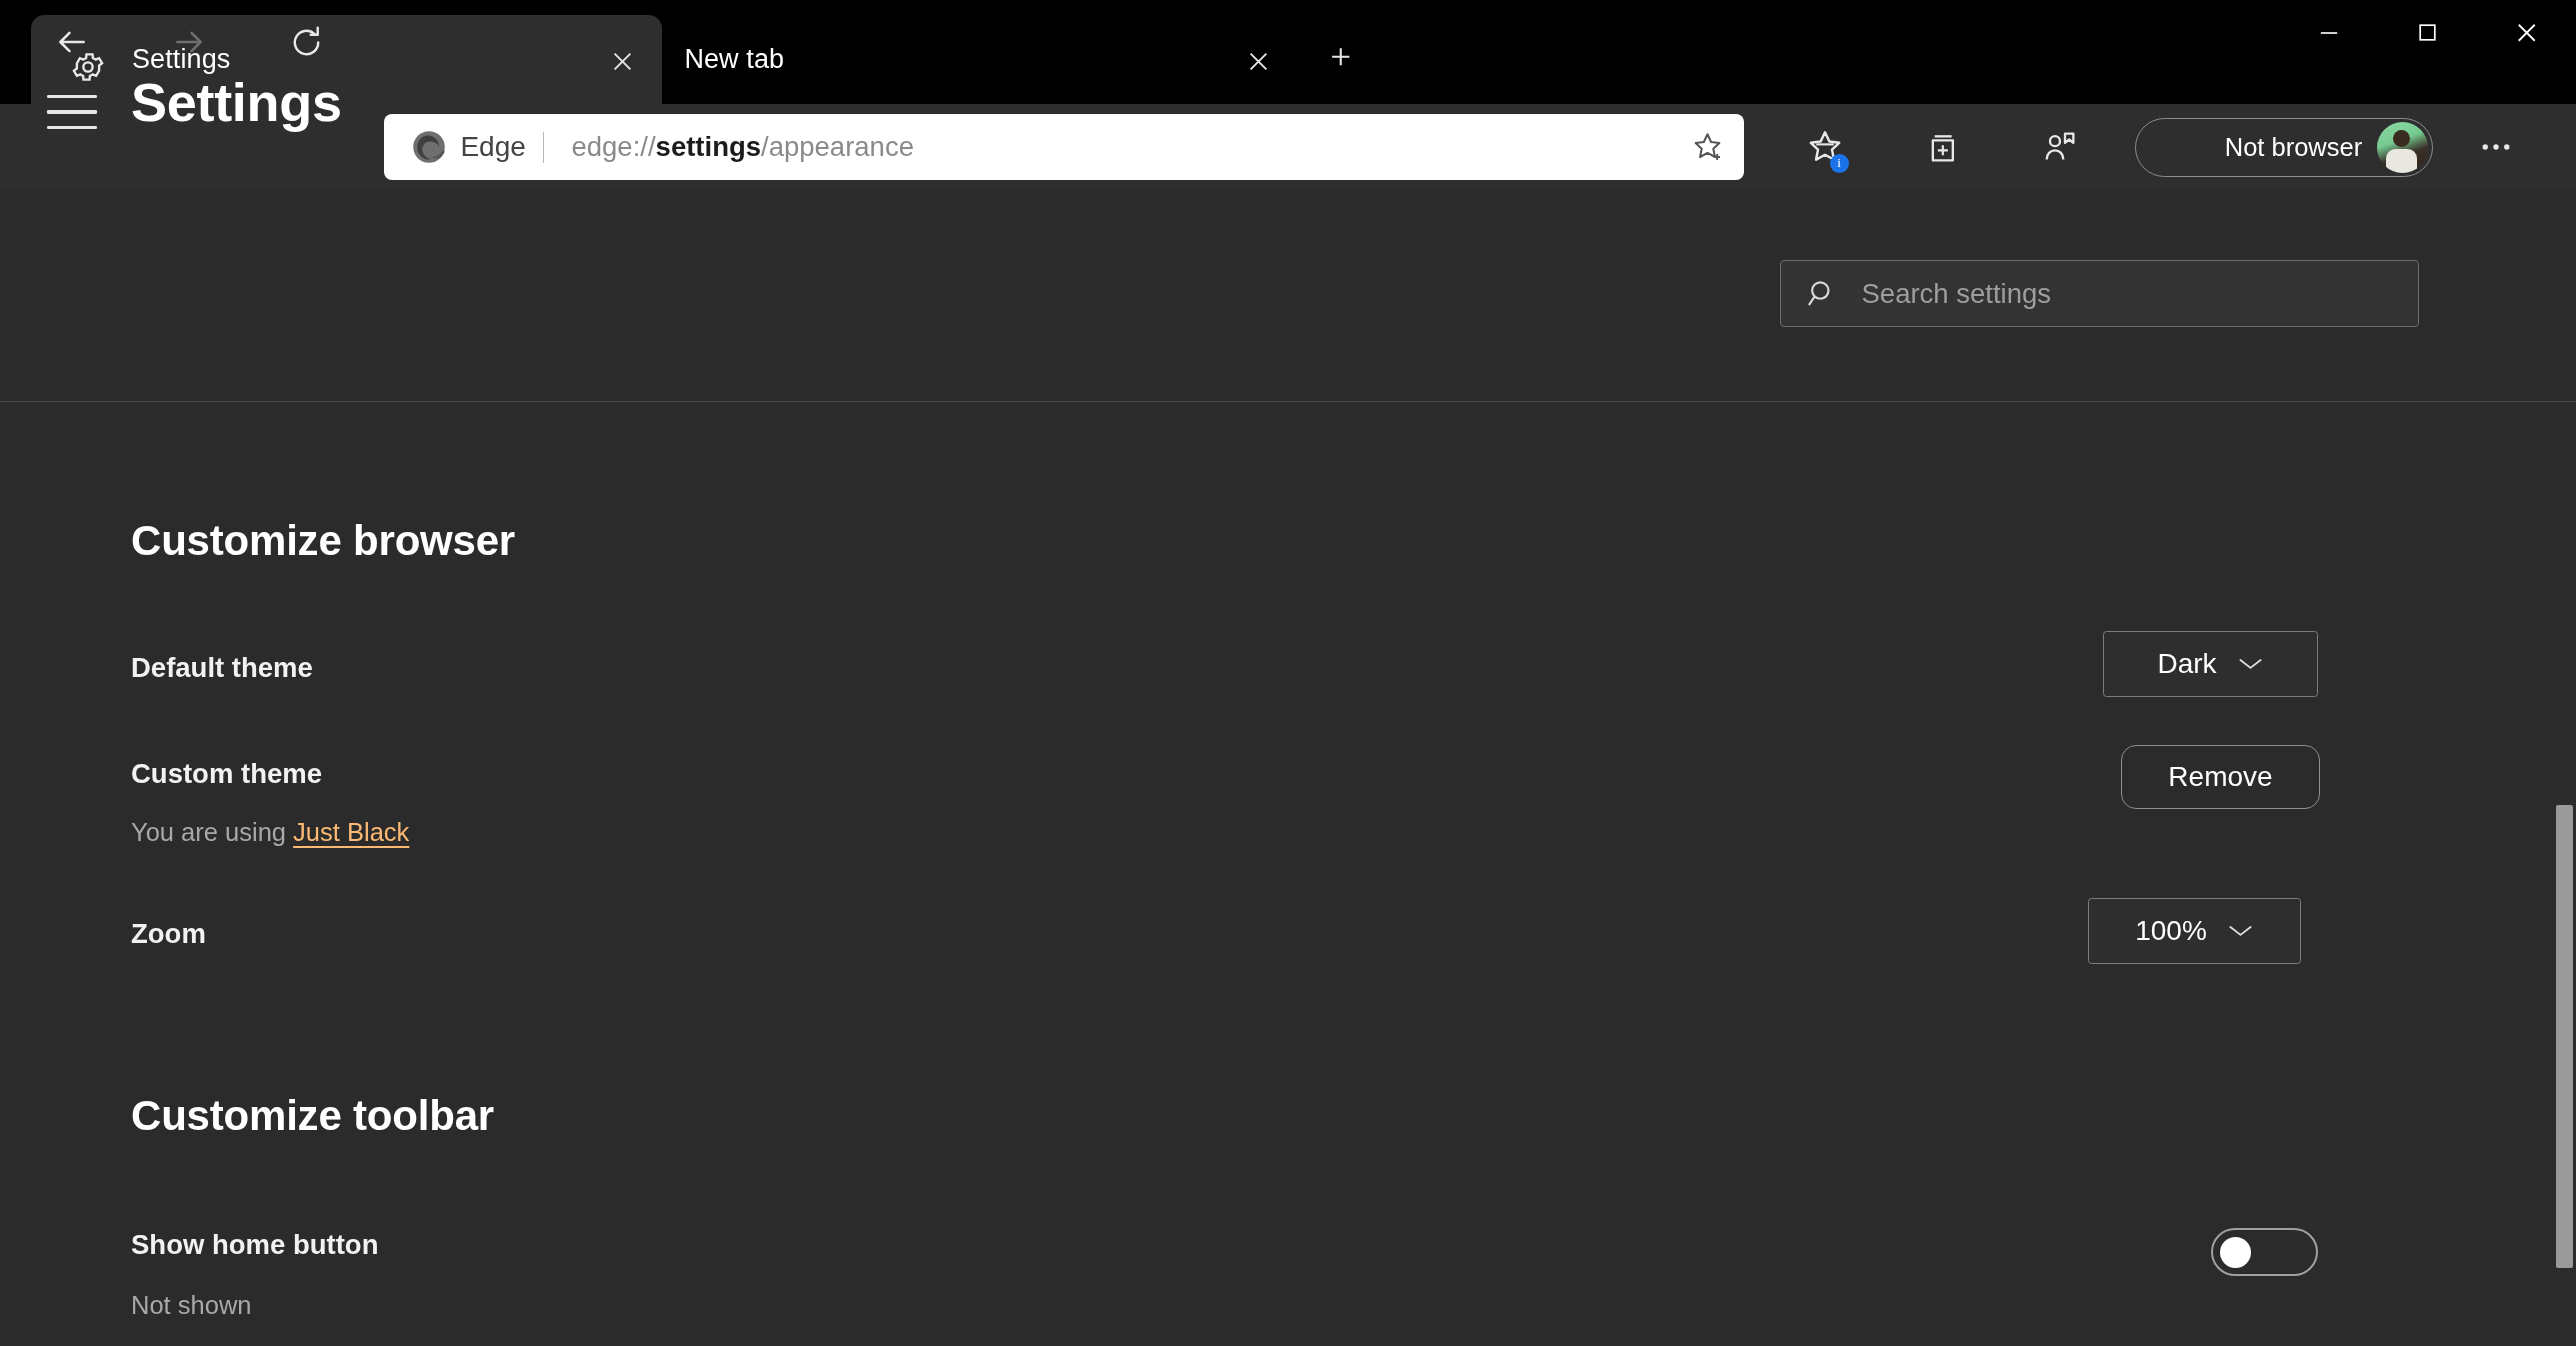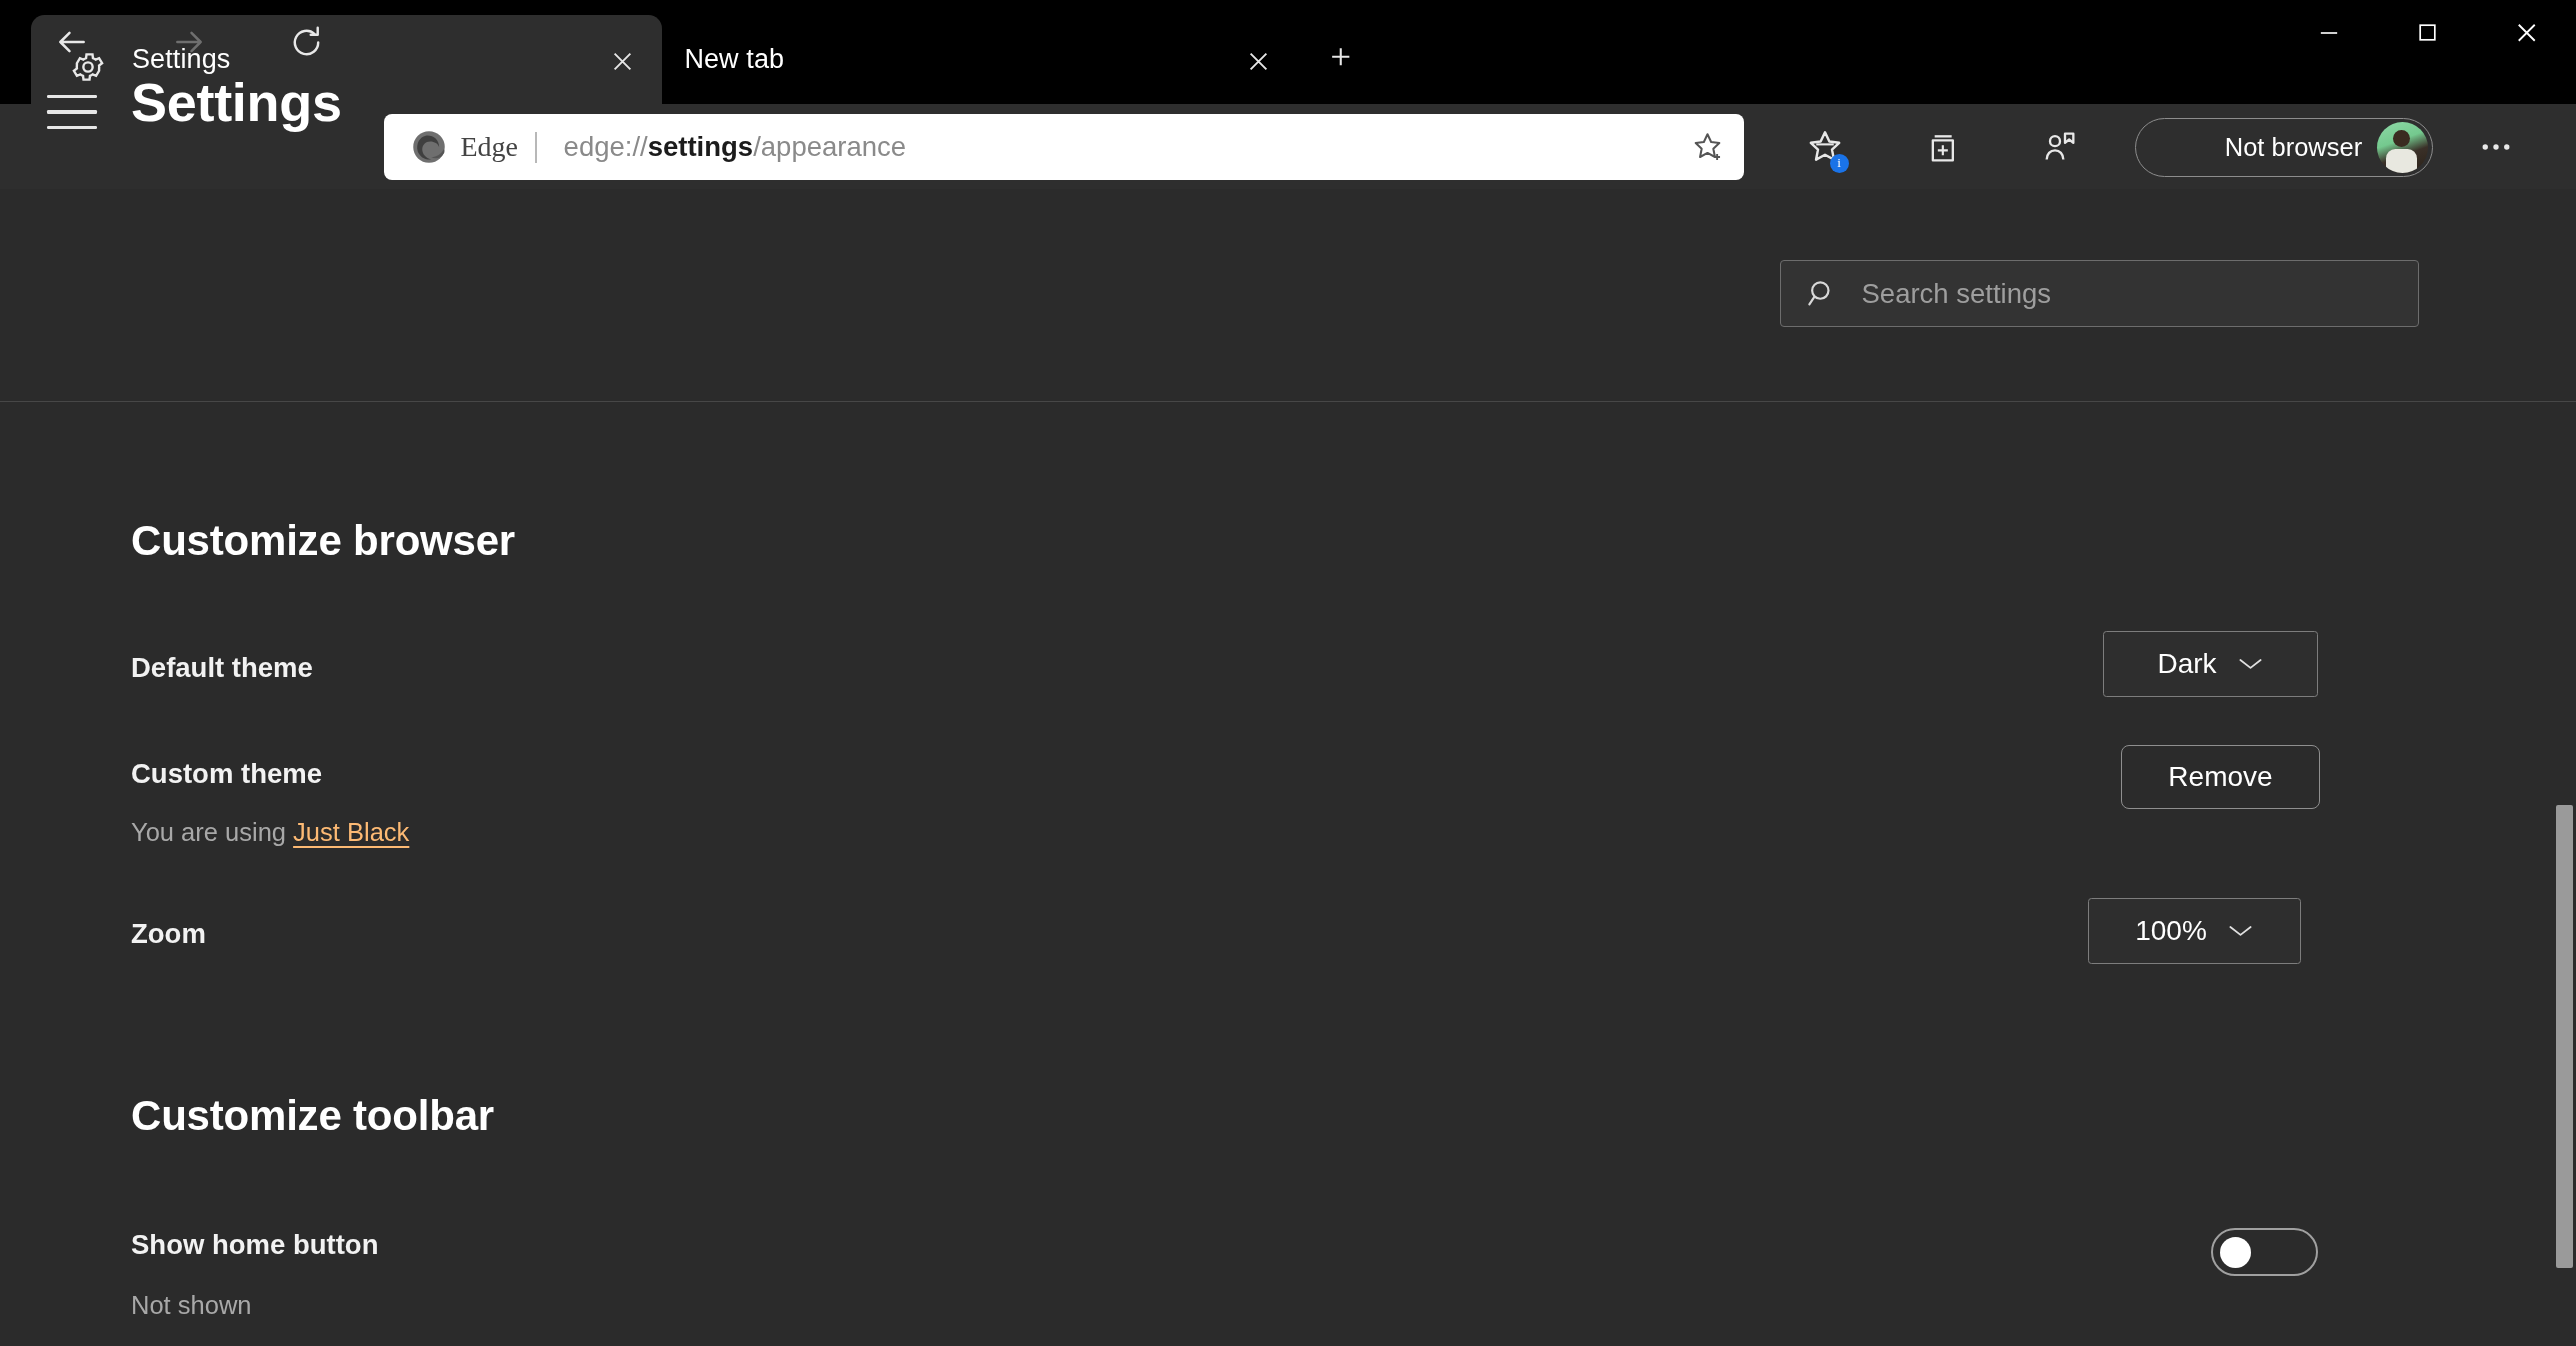--- a/index.html
+++ b/index.html
@@ -72,21 +72,21 @@
   .addressbar {
     position: absolute; left: 384px; top: 114px;
     width: 1360px; height: 66px;
     background: #ffffff;
     border-radius: 8px;
     display: flex; align-items: center;
   }
   .edge-logo { margin-left: 27px; width: 36px; height: 36px; flex: 0 0 auto; }
   .edge-label {
     margin-left: 13.4px; font-size: 28px; color: #444444;
-    font-family: Liberation Serif, serif;
+    font-family: Liberation Sans, sans-serif;
   }
   .url-sep {
     margin-left: 17.4px; width: 1.3px; height: 31px; background: #b8b8b8;
   }
   .url-text {
     margin-left: 27px; font-size: 27.5px; color: #8a8a8a; white-space: nowrap;
   }
   .url-text b { color: #1c1c1c; font-weight: 700; }
   .star-btn {
     position: absolute; right: 17.4px; top: 13.4px;
@@ -190,21 +190,21 @@
     background: #2e2e2e;
     display: flex; align-items: center; justify-content: center;
     gap: 20px;
   }
   .dropdown-label { font-size: 28px; color: #ffffff; }
   .chev { width: 27px; height: 16px; flex: 0 0 auto; }
   .btn-outline {
     position: absolute;
     height: 64px;
     border: 1.3px solid #8f8f8f;
-    border-radius: 8px;
+    border-radius: 15px;
     background: transparent;
     display: flex; align-items: center; justify-content: center;
   }
   .btn-outline-label { font-size: 28px; color: #ffffff; }
   .toggle {
     position: absolute; left: 2211px; top: 1228px;
     width: 107px; height: 48px;
     border: 2px solid #a0a0a0;
     border-radius: 24px;
     background: transparent;

